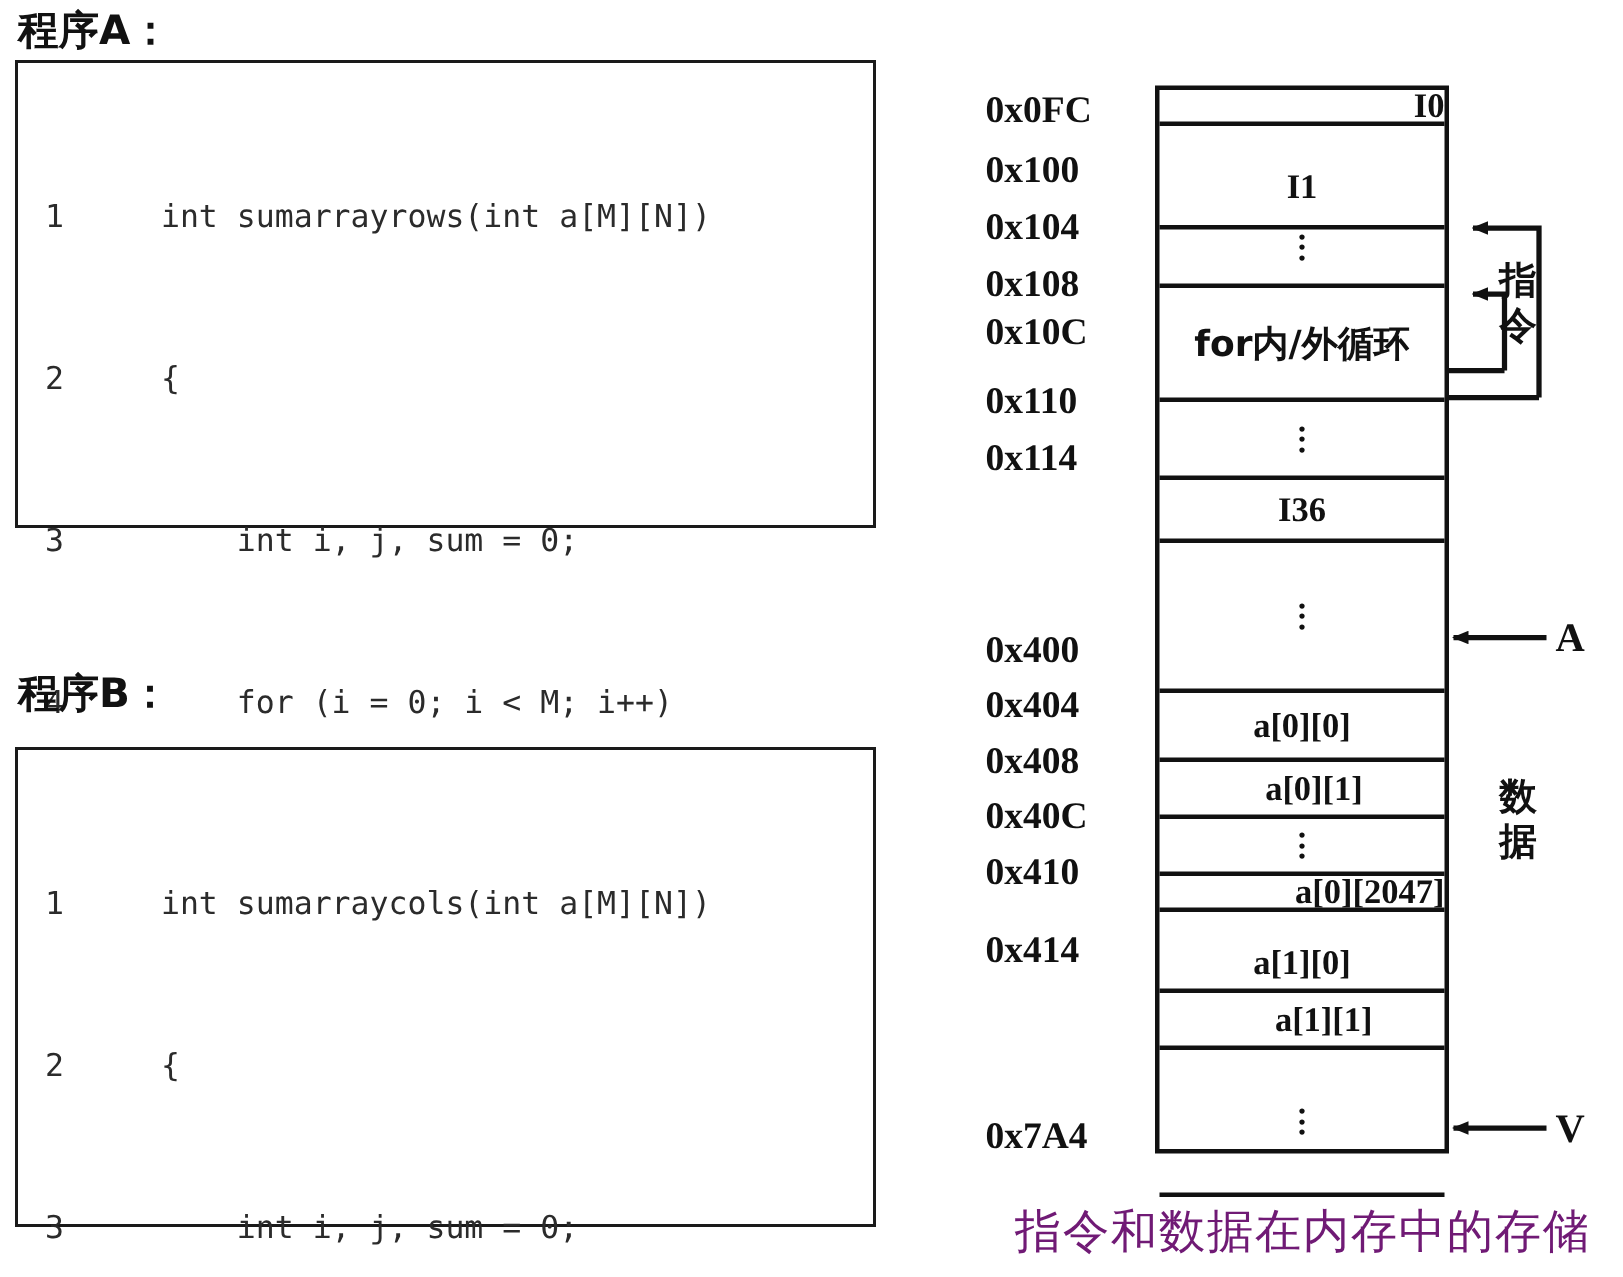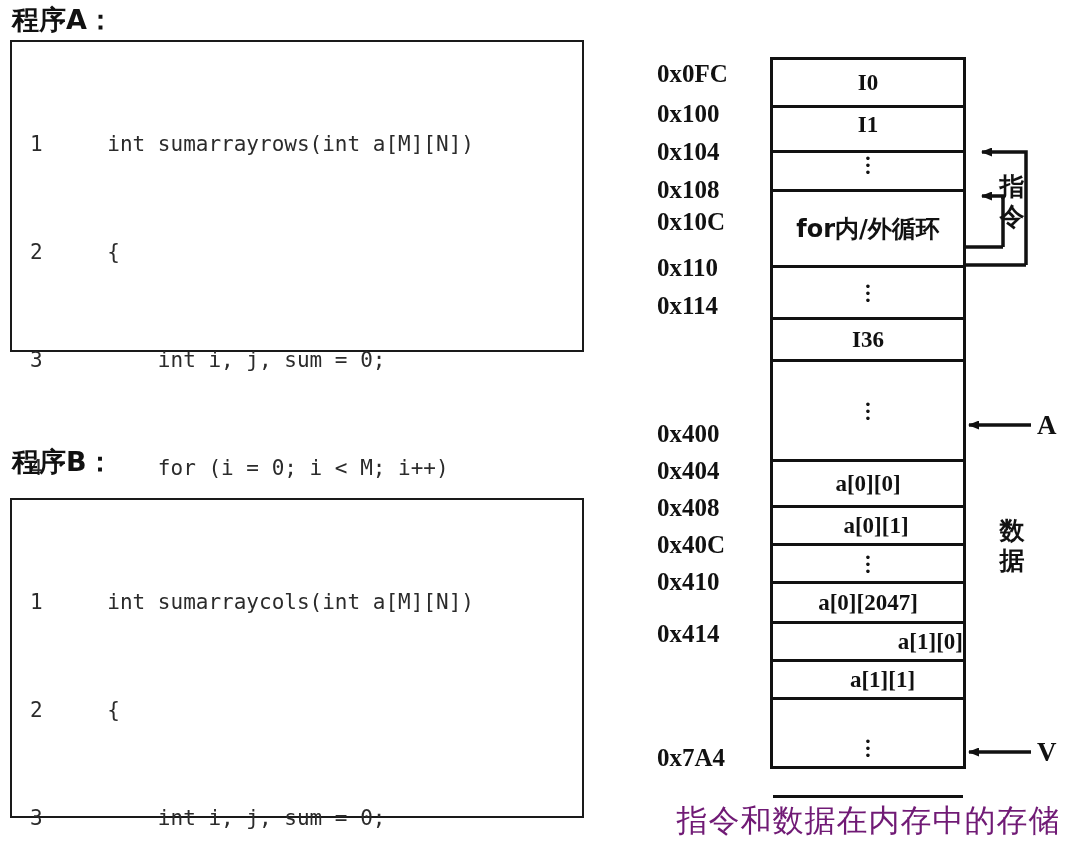--- a/index.html
+++ b/index.html
@@ -205,21 +205,21 @@
       <div class="addr" style="top: 420px;">0x400</div>
       <div class="addr" style="top: 457px;">0x404</div>
       <div class="addr" style="top: 494px;">0x408</div>
       <div class="addr" style="top: 531px;">0x40C</div>
       <div class="addr" style="top: 568px;">0x410</div>
       <div class="addr" style="top: 620px;">0x414</div>
       <div class="addr" style="top: 744px;">0x7A4</div>
     </div>
 
   <div id="memory-box">
-      <div class="mem-row" style="top: 0px; height: 48px;">
+      <div class="mem-row" style="top: 0px; height: 24px; justify-content: flex-end;">
         <span>I0</span>
       </div>
       <div class="mem-row" style="top: 40px; height: 53px;">
         <span>I1</span>
       </div>
       <div class="mem-row ellipsis" style="top: 80px; height: 52px;">
         <span class="vdots">·<br>·<br>·</span>
       </div>
       <div class="mem-row cjk" style="top: 132px; height: 76px;">
         <span>for内/外循环</span>
@@ -235,24 +235,24 @@
       </div>
       <div class="mem-row" style="top: 402px; height: 46px;">
         <span>a[0][0]</span>
       </div>
       <div class="mem-row" style="top: 448px; height: 38px; padding-left: 16px;">
         <span>a[0][1]</span>
       </div>
       <div class="mem-row ellipsis" style="top: 486px; height: 38px;">
         <span class="vdots">·<br>·<br>·</span>
       </div>
-      <div class="mem-row" style="top: 524px; height: 40px;">
+      <div class="mem-row" style="top: 524px; height: 24px; justify-content: flex-end;">
         <span>a[0][2047]</span>
       </div>
-      <div class="mem-row" style="top: 564px; height: 38px; justify-content: flex-end;">
+      <div class="mem-row" style="top: 564px; height: 38px;">
         <span>a[1][0]</span>
       </div>
       <div class="mem-row" style="top: 602px; height: 38px; padding-left: 29px;">
         <span>a[1][1]</span>
       </div>
       <div class="mem-row ellipsis" style="top: 640px; height: 98px;">
         <span class="vdots">·<br>·<br>·</span>
       </div>
       <div class="mem-row last" style="top: 738px; height: 68px;"></div>
     </div>

